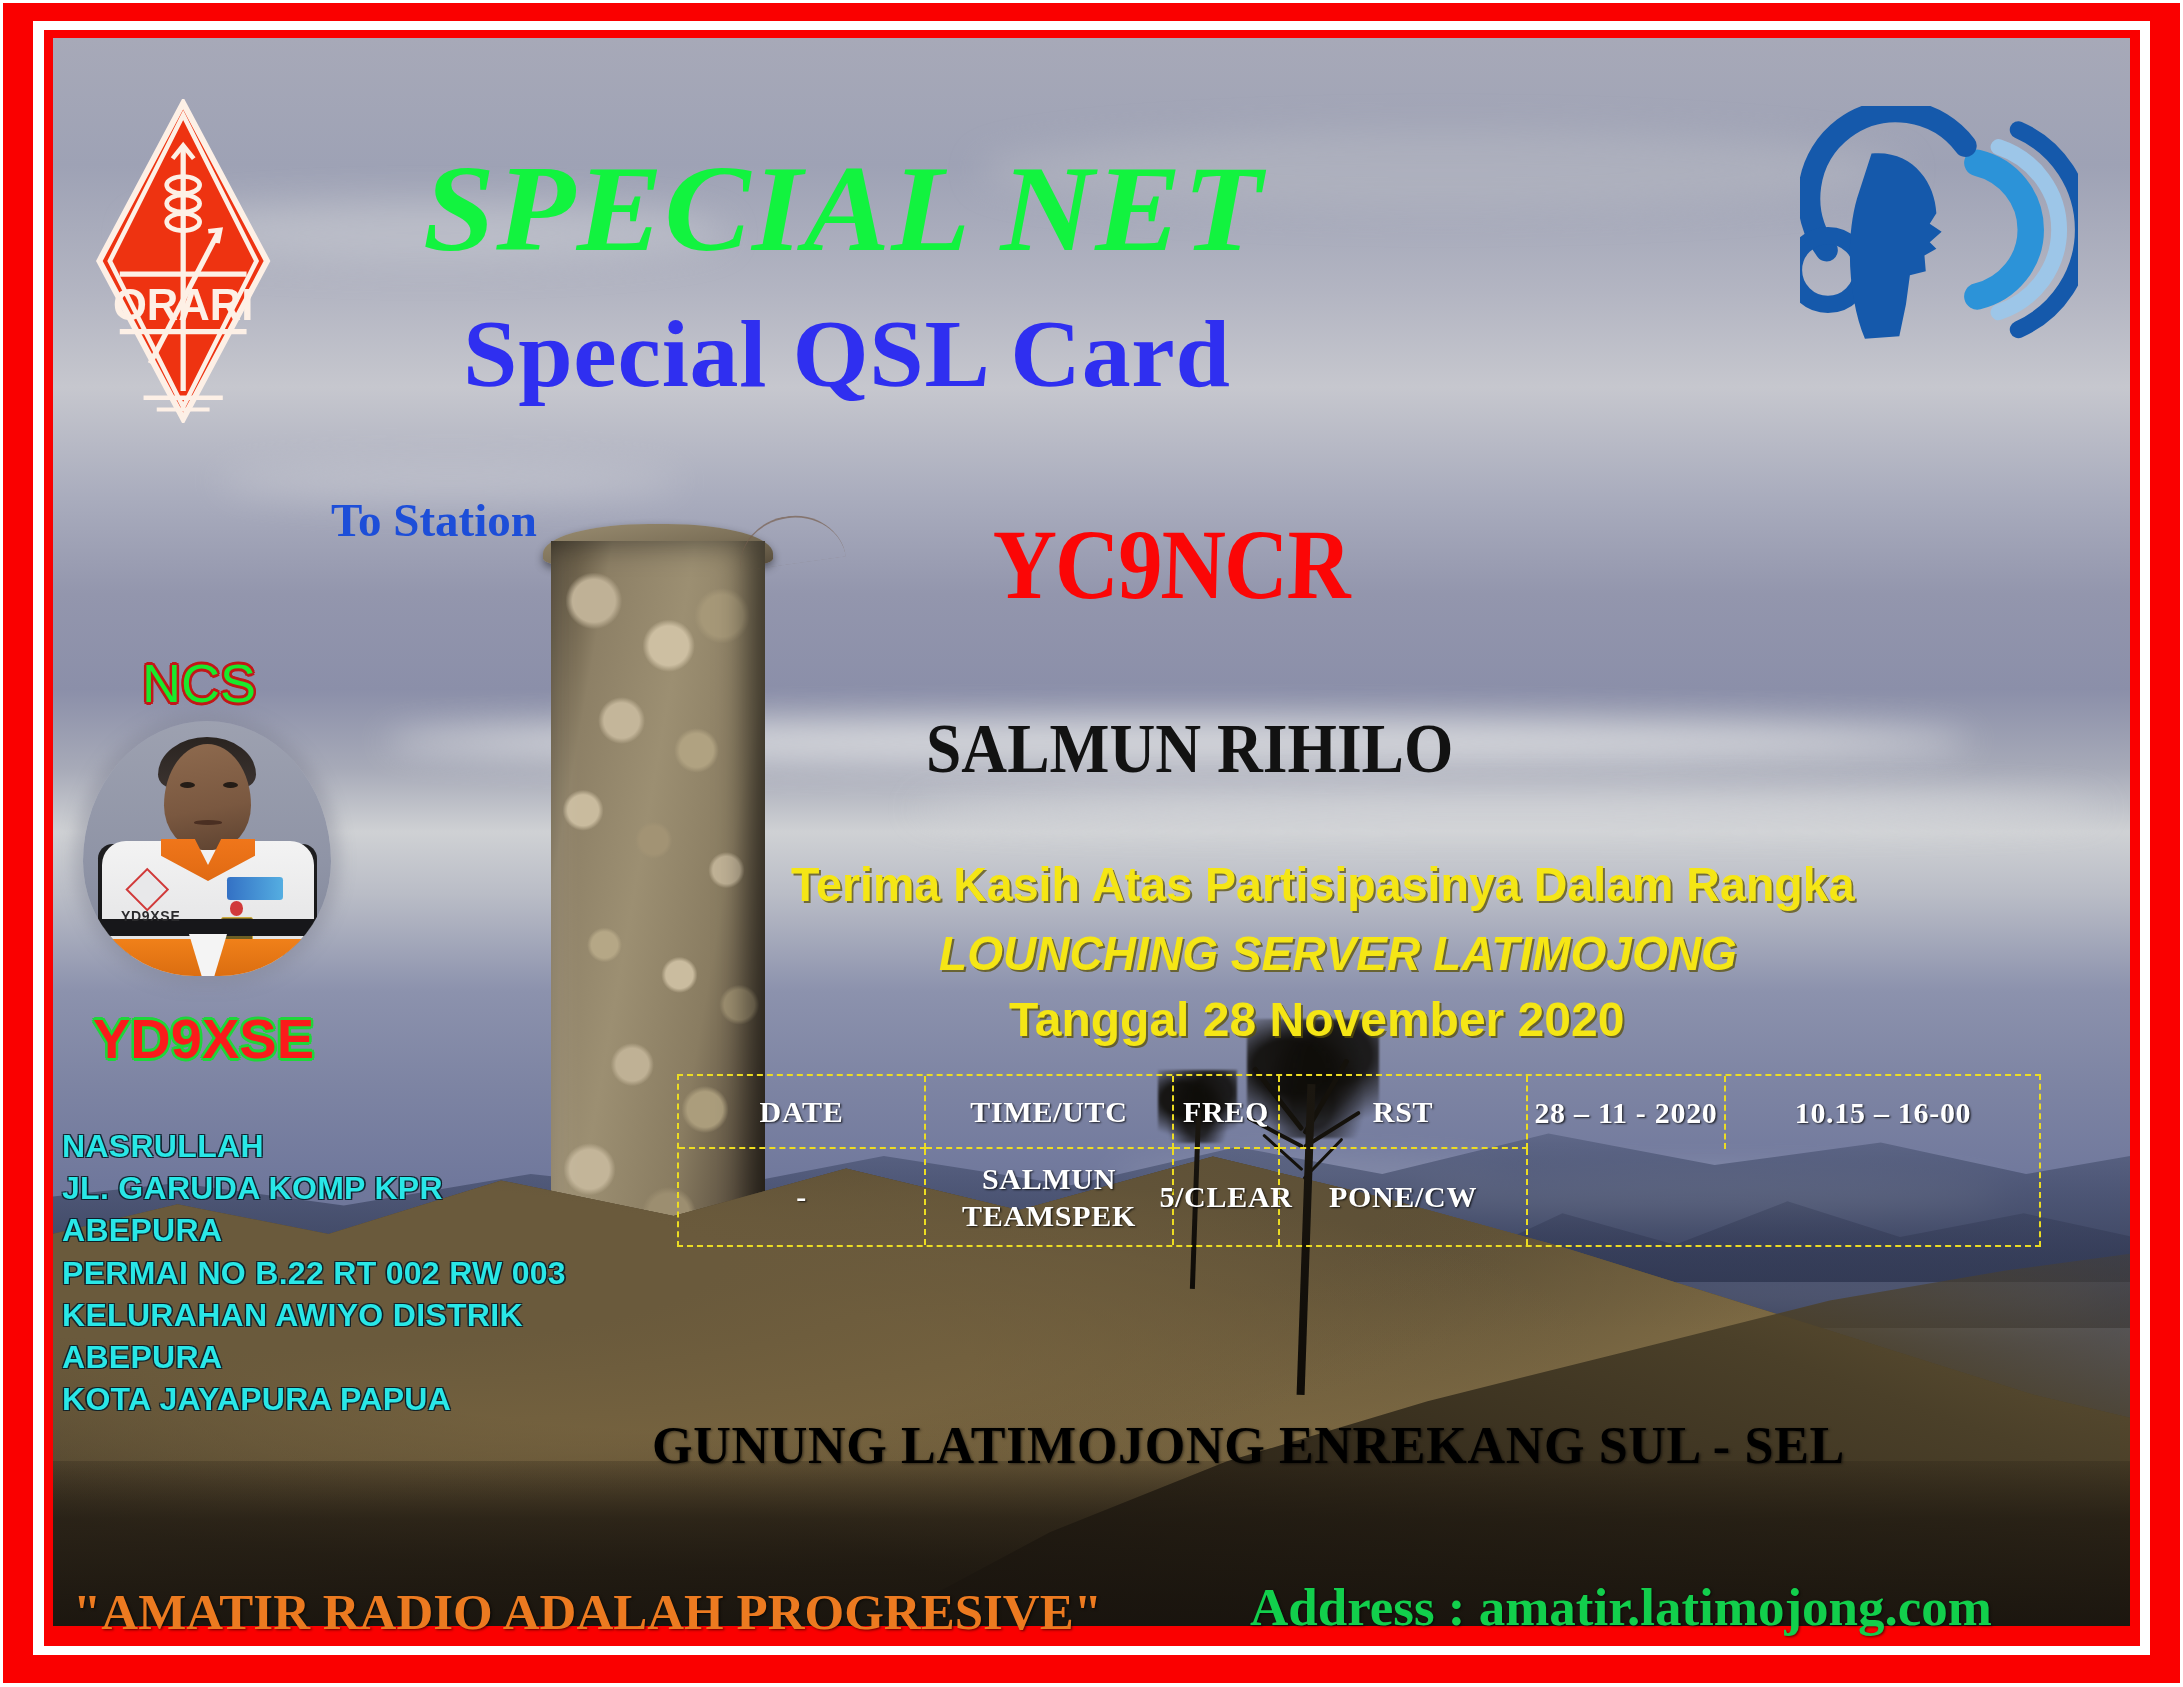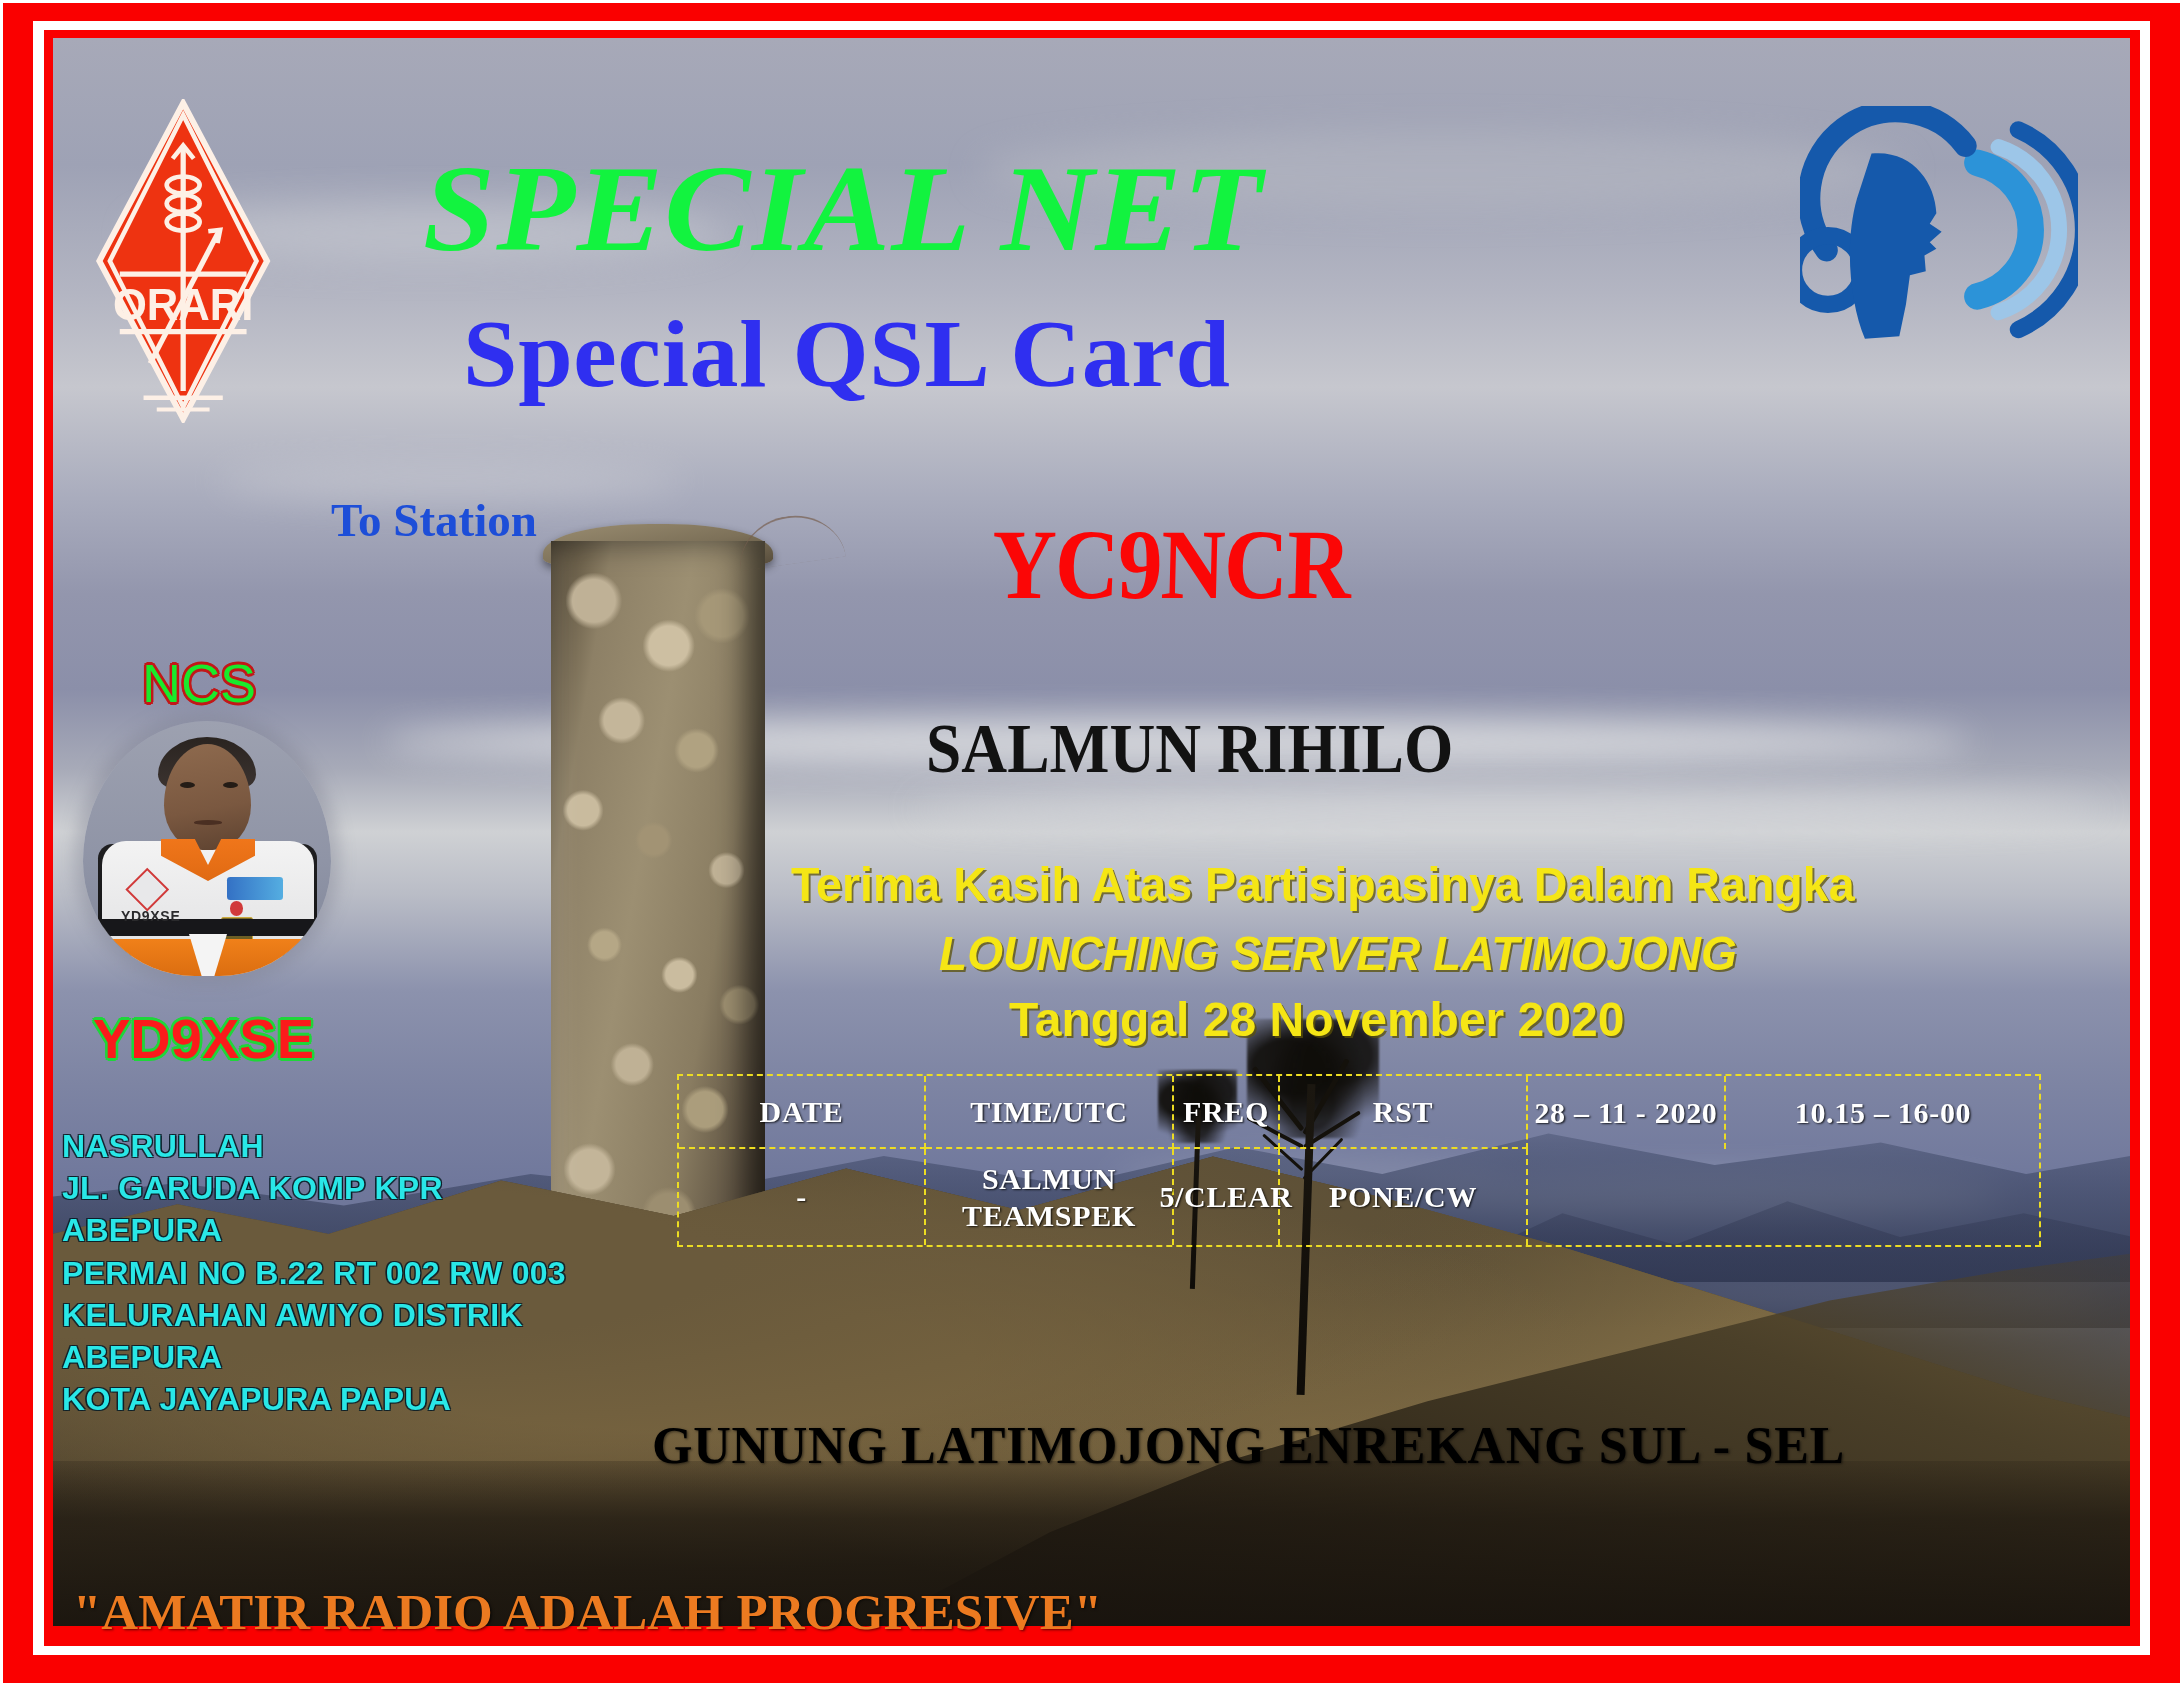--- a/index.html
+++ b/index.html
@@ -564,15 +564,16 @@
         <span>SALMUN</span><br>
         <span>TEAMSPEK</span>
       </span>
     </div>
     <div class="cell val">5/CLEAR</div>
     <div class="cell val">PONE/CW</div>
   </div>
 
   <div class="t location">GUNUNG LATIMOJONG ENREKANG SUL - SEL</div>
   <div class="t motto">"AMATIR  RADIO ADALAH PROGRESIVE"</div>
+  <div class="t website">Address  : amatir.latimojong.com</div>
 
 </div>
 
 
 </body></html>

